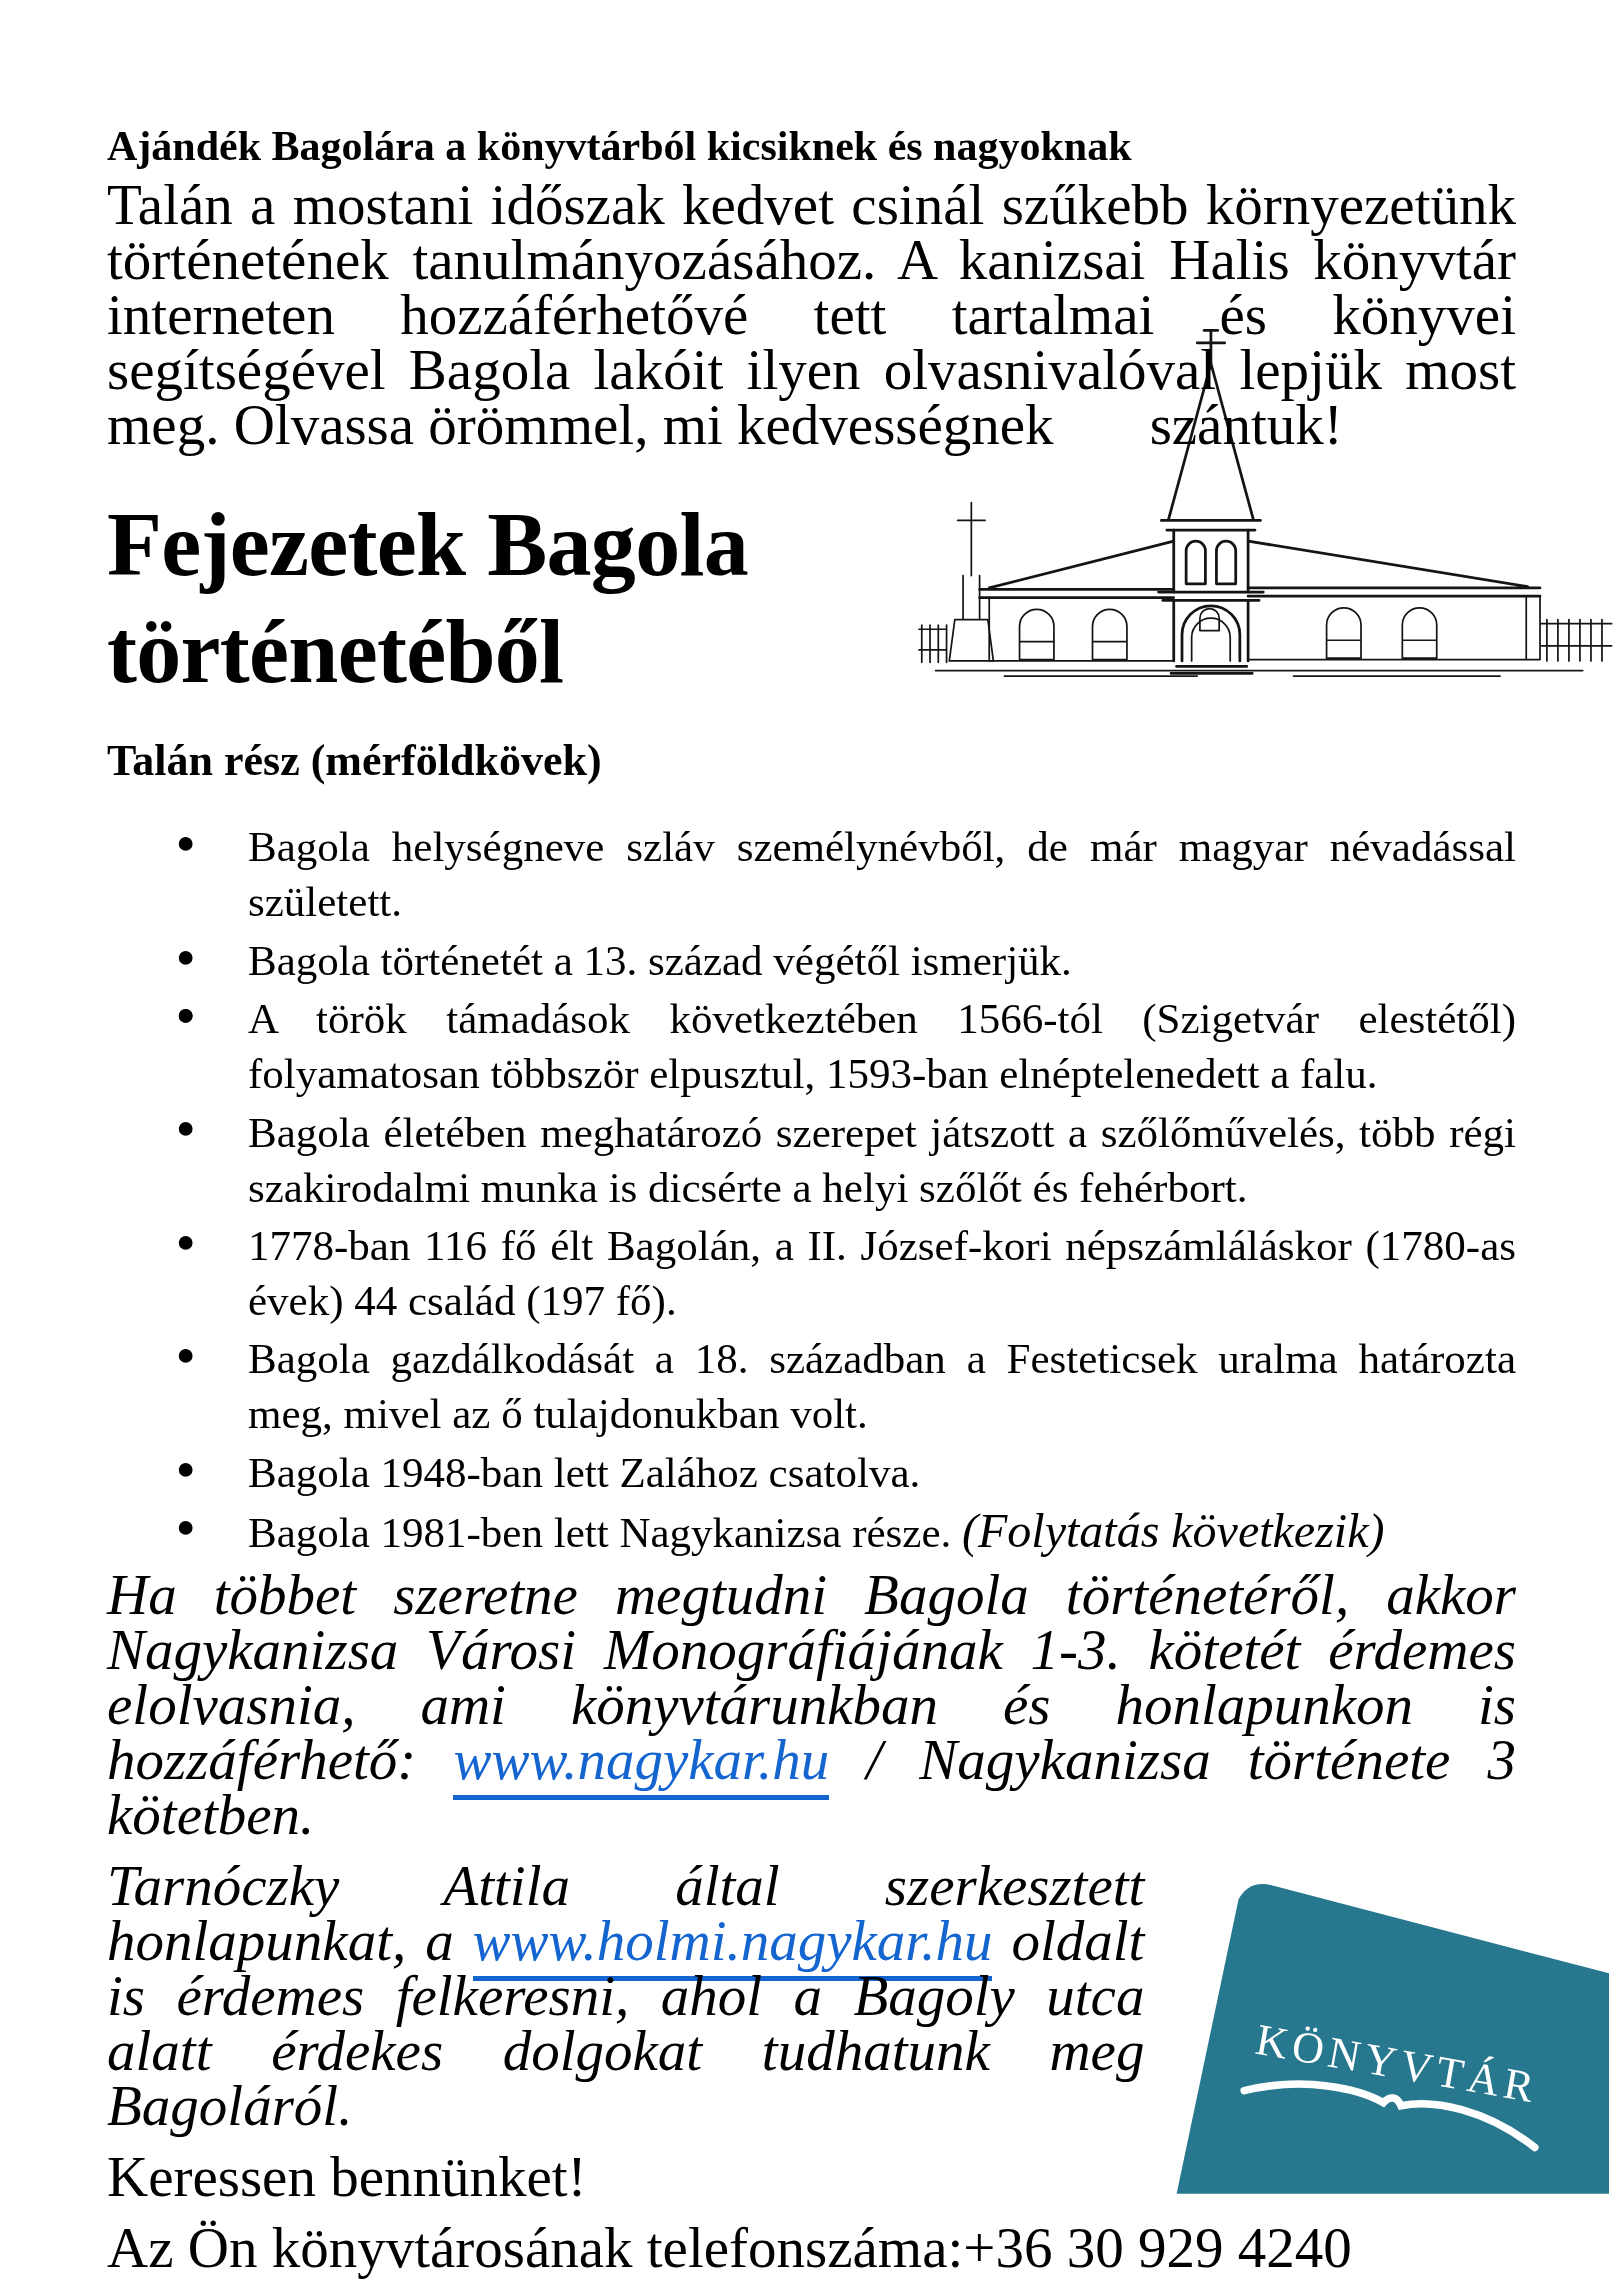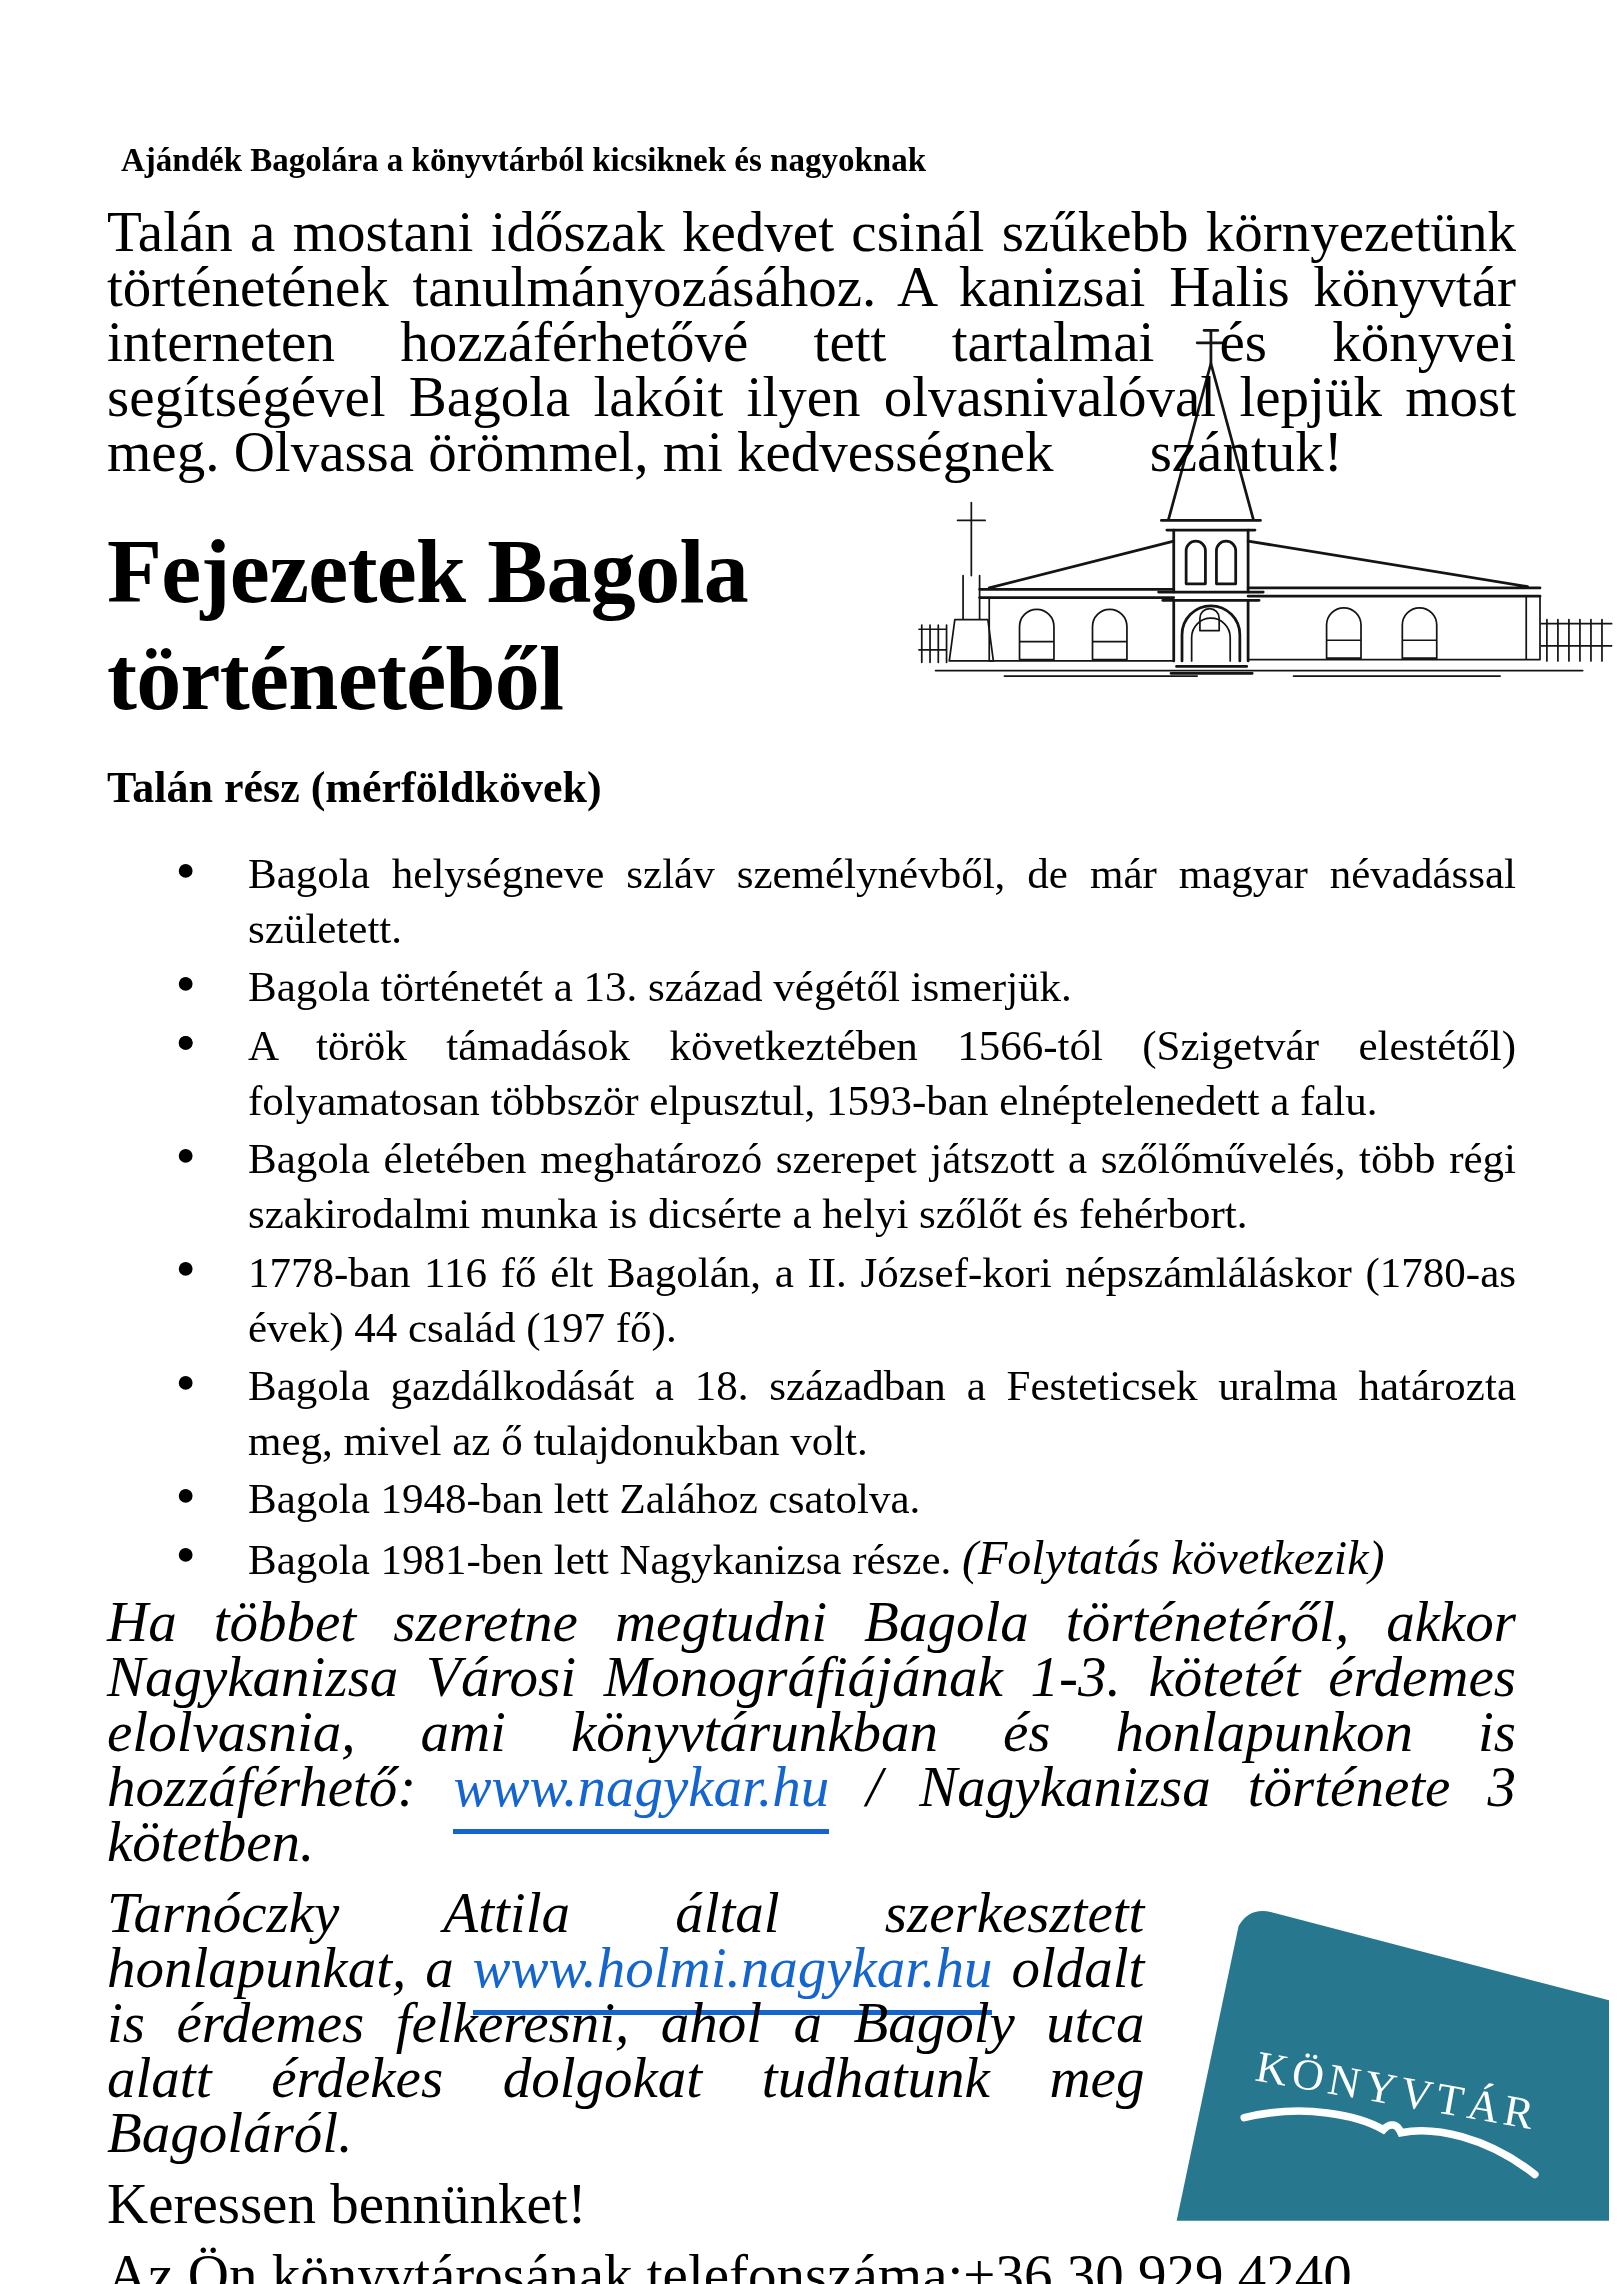--- a/index.html
+++ b/index.html
@@ -5,21 +5,21 @@
   :root { --link:#1565d0; --teal:#27788e; --ink:#000000; }
   * { box-sizing: border-box; }
   html,body { margin:0; padding:0; }
   body {
     width:1623px; height:2284px; position:relative; overflow:hidden;
     background:#ffffff; color:var(--ink);
     font-family:"Liberation Serif", serif;
   }
   .content { position:absolute; left:107px; top:117px; width:1409px; }
 
-  .h1 { font-size:33px; line-height:59px; font-weight:bold; margin:14px; }
+  .h1 { font-size:42px; line-height:59px; font-weight:bold; margin:0; }
 
   .body-text { font-size:57px; line-height:55px; text-align:justify; margin:0; }
   .intro { margin-top:1.4px; }
   .cross-gap { display:inline-block; width:96px; height:0.7px; }
 
   .h2 { font-size:90px; line-height:107px; font-weight:bold; margin:39px 0 12px 0; max-width:868px; letter-spacing:-0.7px; }
 
   .h3 { font-size:44px; line-height:52px; font-weight:bold; margin:30px 0 0 0; }
 
   ul.milestones { list-style:none; margin:32px 0 0 0; padding:0; }
@@ -30,21 +30,21 @@
   ul.milestones .dot {
     position:absolute; left:69px; top:-4.1px; font-size:32px; line-height:55px;
   }
   .note { font-size:48px; font-style:italic; }
 
   .it { font-style:italic; }
   .para { margin-top:6.9px; }
   .para-tight { margin-top:16px; }
   a.doclink {
     color:var(--link); text-decoration:none;
-    border-bottom:5.5px solid var(--link); padding-bottom:11px;
+    border-bottom:5.5px solid var(--link); padding-bottom:4px;
   }
 
   .church { position:absolute; left:908px; top:322px; width:716px; height:357px; pointer-events:none; }
   .church path, .church line, .church polyline {
     stroke:#141414; fill:none; stroke-width:4; stroke-linecap:round; stroke-linejoin:round;
   }
   .church .thin { stroke-width:2.5; }
 
   .logo-float { float:right; width:344px; height:325px; margin:32px 0 0 27.6px; position:relative; }
   .logo-svg { position:absolute; top:0; right:-93px; width:442px; height:324px; }

